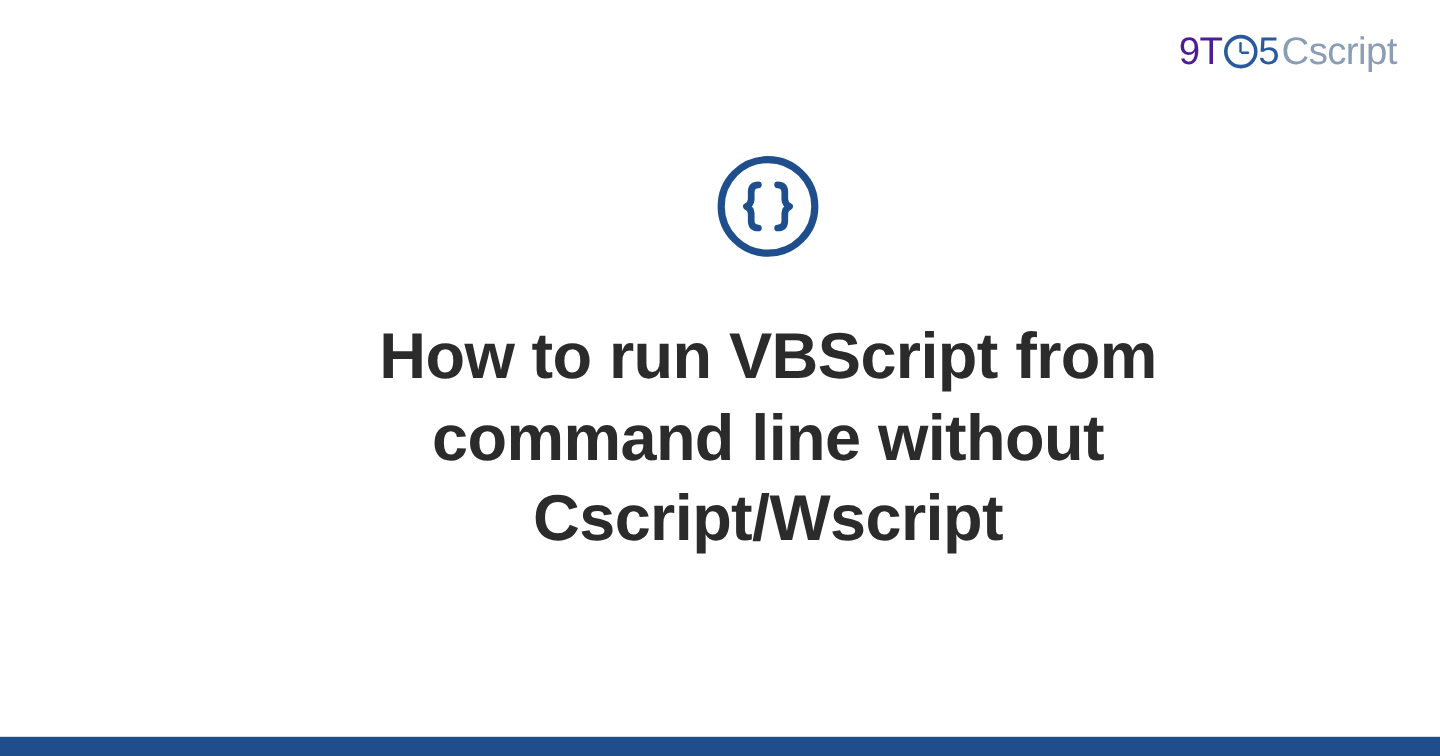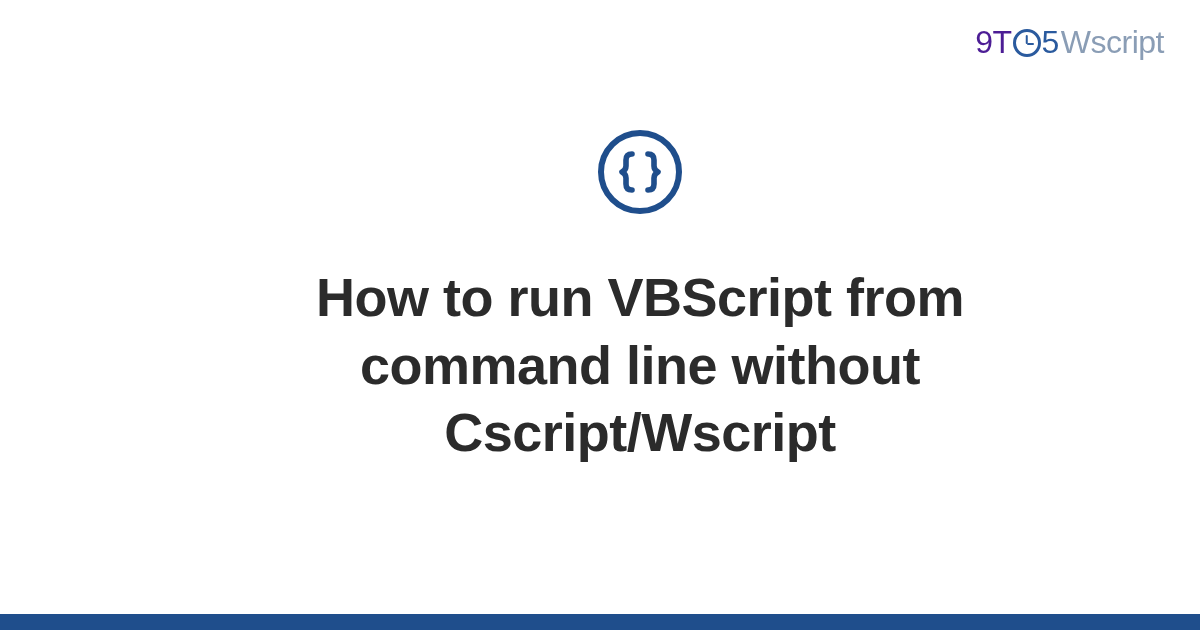--- a/index.html
+++ b/index.html
@@ -113,21 +113,21 @@
       background: #1f4e8c;
     }
   </style>
 </head>
 <body>
 
 <div class="logo">
   <span class="logo-9t">9T</span>
   <span class="logo-clock"></span>
   <span class="logo-5">5</span>
-  <span class="logo-answer">Wscript</span>
+  <span class="logo-answer">Cscript</span>
 </div>
 
 <div class="content">
   <div class="braces-icon">
     <svg class="braces-svg" viewBox="0 0 24 24" fill="none" stroke="#1f4e8c" stroke-width="2.8" stroke-linecap="round" stroke-linejoin="round">
       <path d="M8 3 Q5 3 5 6 L5 9 Q5 11 3 12 Q5 13 5 15 L5 18 Q5 21 8 21"></path>
       <path d="M16 3 Q19 3 19 6 L19 9 Q19 11 21 12 Q19 13 19 15 L19 18 Q19 21 16 21"></path>
     </svg>
   </div>
   <h1 class="title">How to run VBScript from command line without Cscript/Wscript</h1>

